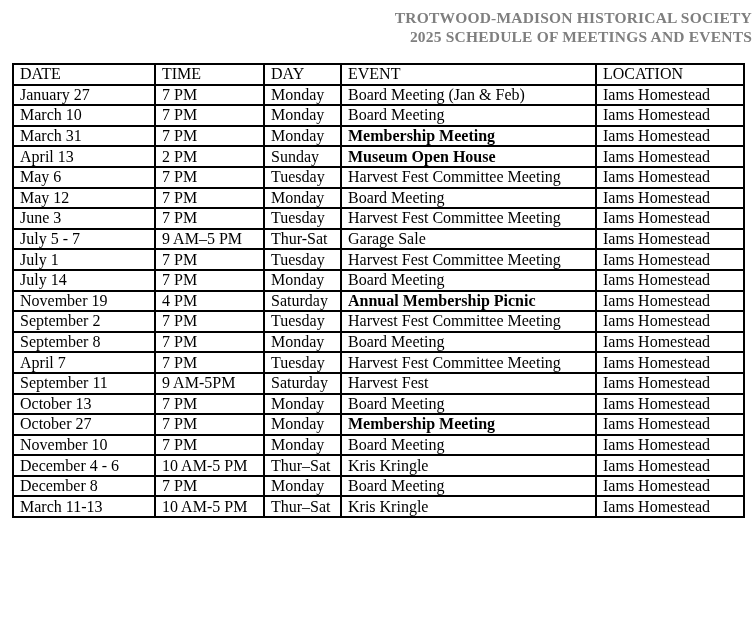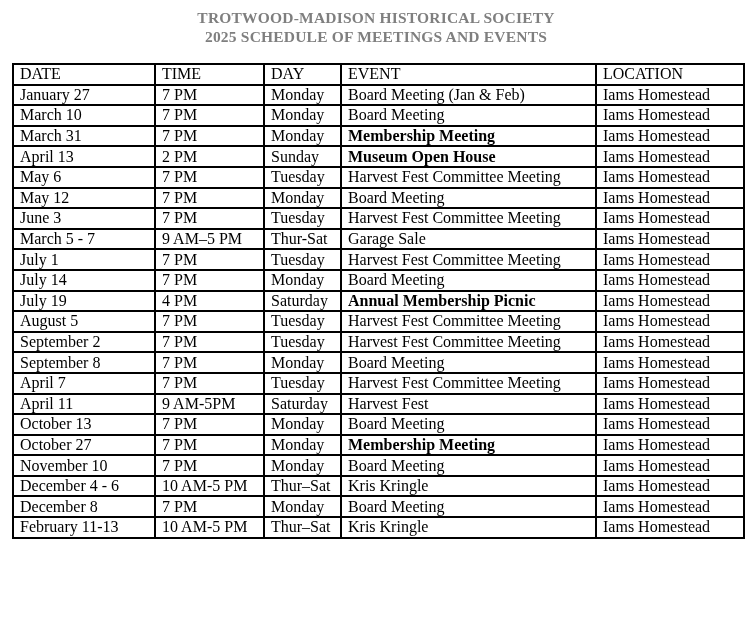--- a/index.html
+++ b/index.html
@@ -9,21 +9,21 @@
   }
   body {
     width: 752px;
     height: 626px;
     font-family: "Liberation Serif", serif;
     color: #000000;
     overflow: hidden;
   }
   .title-block {
     padding-top: 9px;
-    text-align: center;
+    text-align: right;
     color: #7f7f7f;
     font-weight: bold;
     font-size: 15.5px;
     line-height: 18.5px;
     letter-spacing: 0.2px;
   }
   table.schedule {
     border-collapse: collapse;
     table-layout: fixed;
     width: 731px;
@@ -127,21 +127,21 @@
 
   <tr>
     <td>June 3</td>
     <td>7 PM</td>
     <td>Tuesday</td>
     <td>Harvest Fest Committee Meeting</td>
     <td>Iams Homestead</td>
   </tr>
 
   <tr>
-    <td>March 5 - 7</td>
+    <td>July 5 - 7</td>
     <td>9 AM–5 PM</td>
     <td>Thur-Sat</td>
     <td>Garage Sale</td>
     <td>Iams Homestead</td>
   </tr>
 
 
   <tr>
     <td>July 1</td>
     <td>7 PM</td>
@@ -152,34 +152,27 @@
 
   <tr>
     <td>July 14</td>
     <td>7 PM</td>
     <td>Monday</td>
     <td>Board Meeting</td>
     <td>Iams Homestead</td>
   </tr>
 
   <tr>
-    <td>July 19</td>
+    <td>November 19</td>
     <td>4 PM</td>
     <td>Saturday</td>
     <td class="bold">Annual Membership Picnic</td>
     <td>Iams Homestead</td>
   </tr>
 
-  <tr>
-    <td>August 5</td>
-    <td>7 PM</td>
-    <td>Tuesday</td>
-    <td>Harvest Fest Committee Meeting</td>
-    <td>Iams Homestead</td>
-  </tr>
 
 
   <tr>
     <td>September 2</td>
     <td>7 PM</td>
     <td>Tuesday</td>
     <td>Harvest Fest Committee Meeting</td>
     <td>Iams Homestead</td>
   </tr>
 
@@ -193,21 +186,21 @@
 
   <tr>
     <td>April 7</td>
     <td>7 PM</td>
     <td>Tuesday</td>
     <td>Harvest Fest Committee Meeting</td>
     <td>Iams Homestead</td>
   </tr>
 
   <tr>
-    <td>April 11</td>
+    <td>September 11</td>
     <td>9 AM-5PM</td>
     <td>Saturday</td>
     <td>Harvest Fest</td>
     <td>Iams Homestead</td>
   </tr>
 
   <tr>
     <td>October 13</td>
     <td>7 PM</td>
     <td>Monday</td>
@@ -242,20 +235,20 @@
 
   <tr>
     <td>December 8</td>
     <td>7 PM</td>
     <td>Monday</td>
     <td>Board Meeting</td>
     <td>Iams Homestead</td>
   </tr>
 
   <tr>
-    <td>February 11-13</td>
+    <td>March 11-13</td>
     <td>10 AM-5 PM</td>
     <td>Thur–Sat</td>
     <td>Kris Kringle</td>
     <td>Iams Homestead</td>
   </tr>
 </tbody>
 </table>
 
 </body></html>

